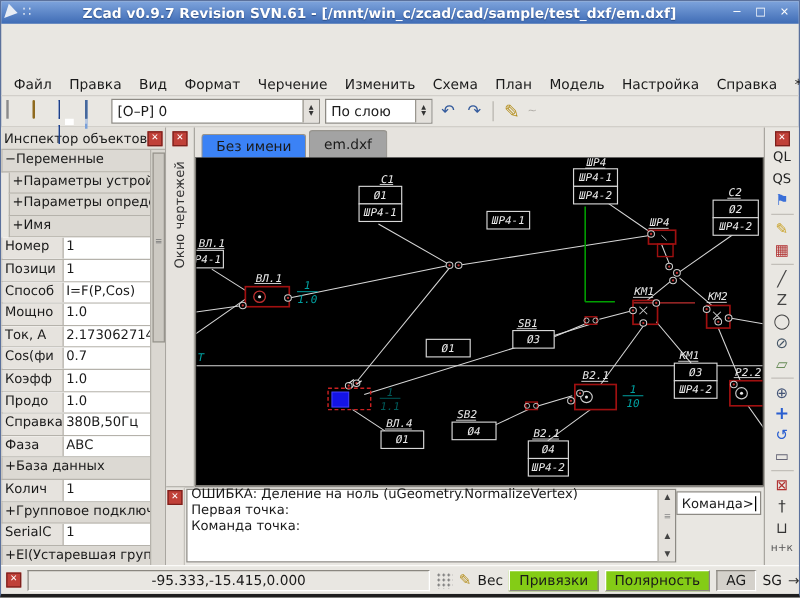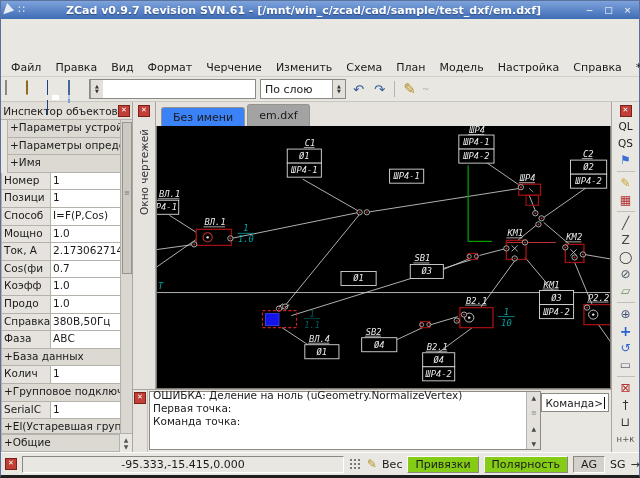--- a/index.html
+++ b/index.html
@@ -113,20 +113,21 @@
       <span class="menu-item">Справка</span>
       <span class="menu-item">**Debug</span>
     </div>
 
   <div class="toolbar">
     <span class="tbi"><span class="icon-new"></span></span>
     <span class="tbi"><span class="icon-open"></span></span>
     <span class="tbi"><span class="icon-save"></span></span>
     <span class="tbi"><span class="icon-layers"></span></span>
     <div class="combo" style="width:165px">
+      <span class="cv">[O–P] 0</span>
       <span class="spin">
           <span>▲</span>
           <span>▼</span>
         </span>
     </div>
     <div class="combo" style="width:84px">
       <span class="cv">По слою</span>
       <span class="spin">
           <span>▲</span>
           <span>▼</span>
@@ -140,20 +141,23 @@
   </div>
 
   <div class="main">
     <div class="inspector">
       <div class="insp-header">
         <span class="insp-title">Инспектор объектов</span>
         <span class="closebox">✕</span>
       </div>
       <div class="insp-body">
         <div class="insp-rows" id="insp-rows">
+            <div class="insp-row section">
+              <span class="sec-label">−Переменные</span>
+            </div>
             <div class="insp-row section ind">
               <span class="sec-label">+Параметры устройств</span>
             </div>
             <div class="insp-row section ind">
               <span class="sec-label">+Параметры определе</span>
             </div>
             <div class="insp-row section ind">
               <span class="sec-label">+Имя</span>
             </div>
             <div class="insp-row">
@@ -210,27 +214,20 @@
               <span class="fl">SerialC</span>
               <span class="fv">1</span>
             </div>
             <div class="insp-row section">
               <span class="sec-label">+El(Устаревшая группа</span>
             </div>
           </div>
         <div class="insp-scroll">
             <div class="insp-thumb"></div>
           </div>
-      </div>
-      <div class="insp-bottom">
-        <span class="sec">+Общие</span>
-        <span class="mini-arrows">
-          <span>▲</span>
-          <span>▼</span>
-        </span>
       </div>
     </div>
 
     <div class="center">
       <div class="upper">
         <div class="strip">
           <span class="closebox">✕</span>
           <span class="vtext">Окно чертежей</span>
         </div>
         <div class="canvas-col">

